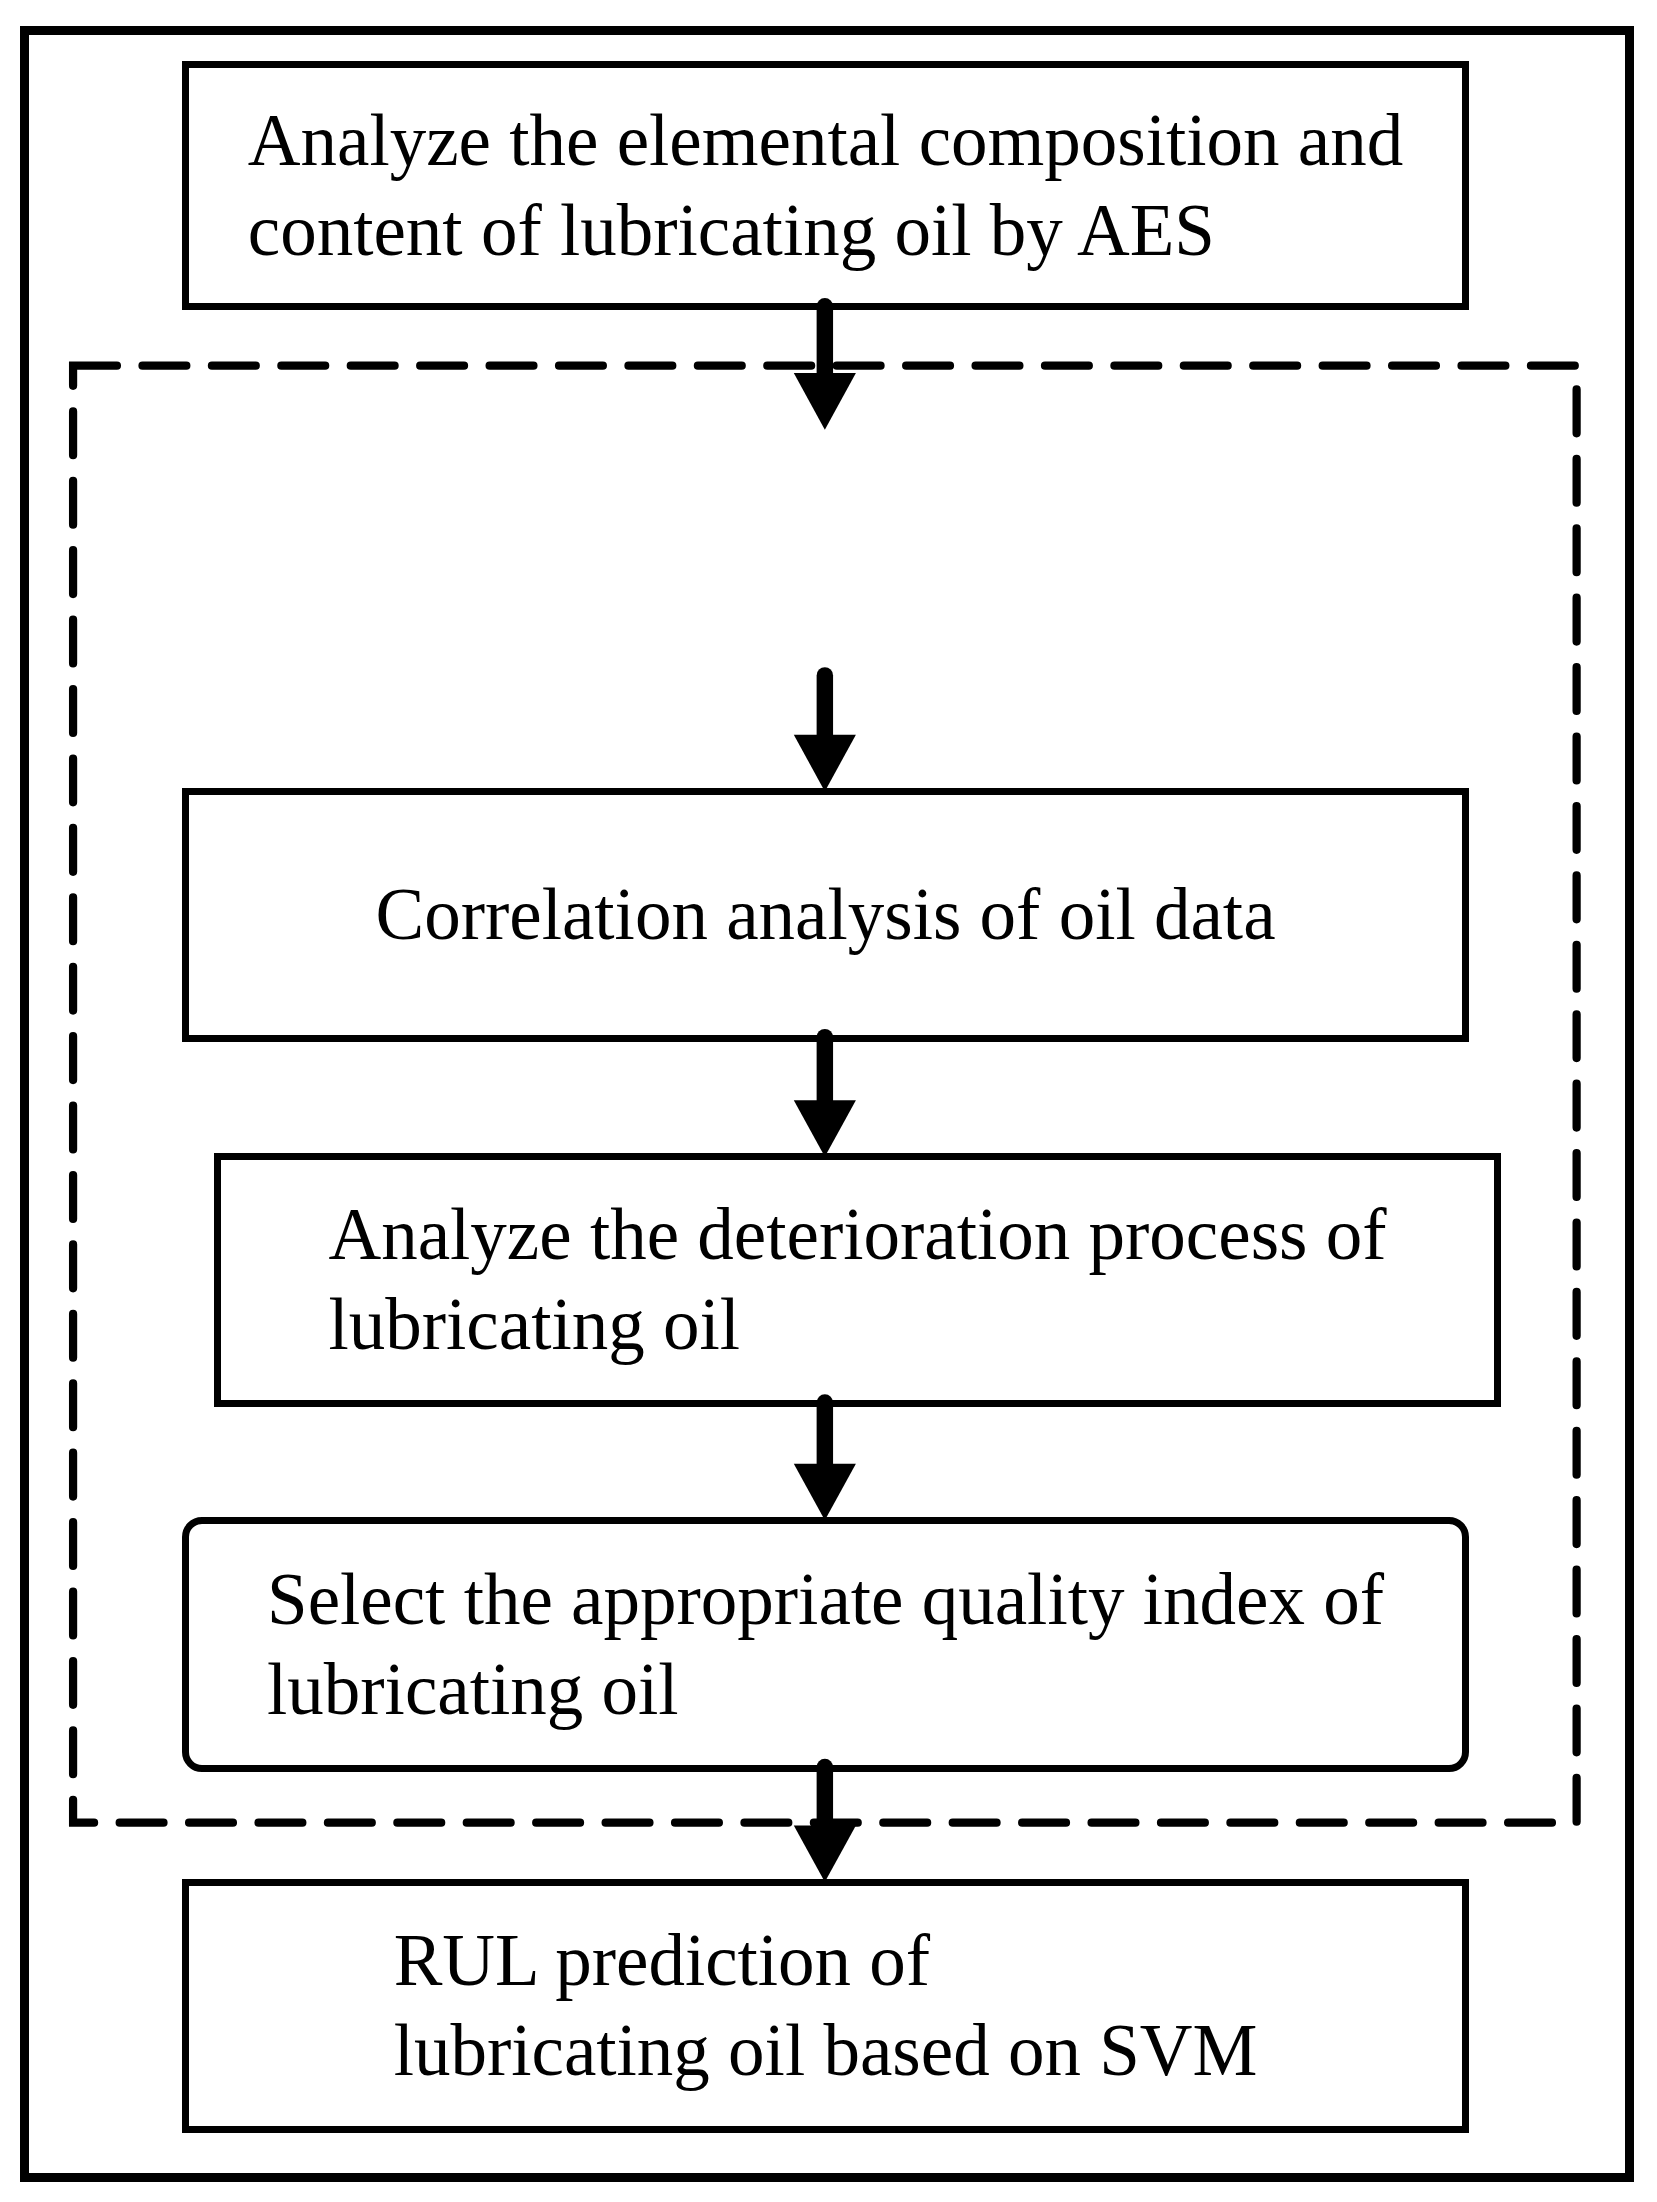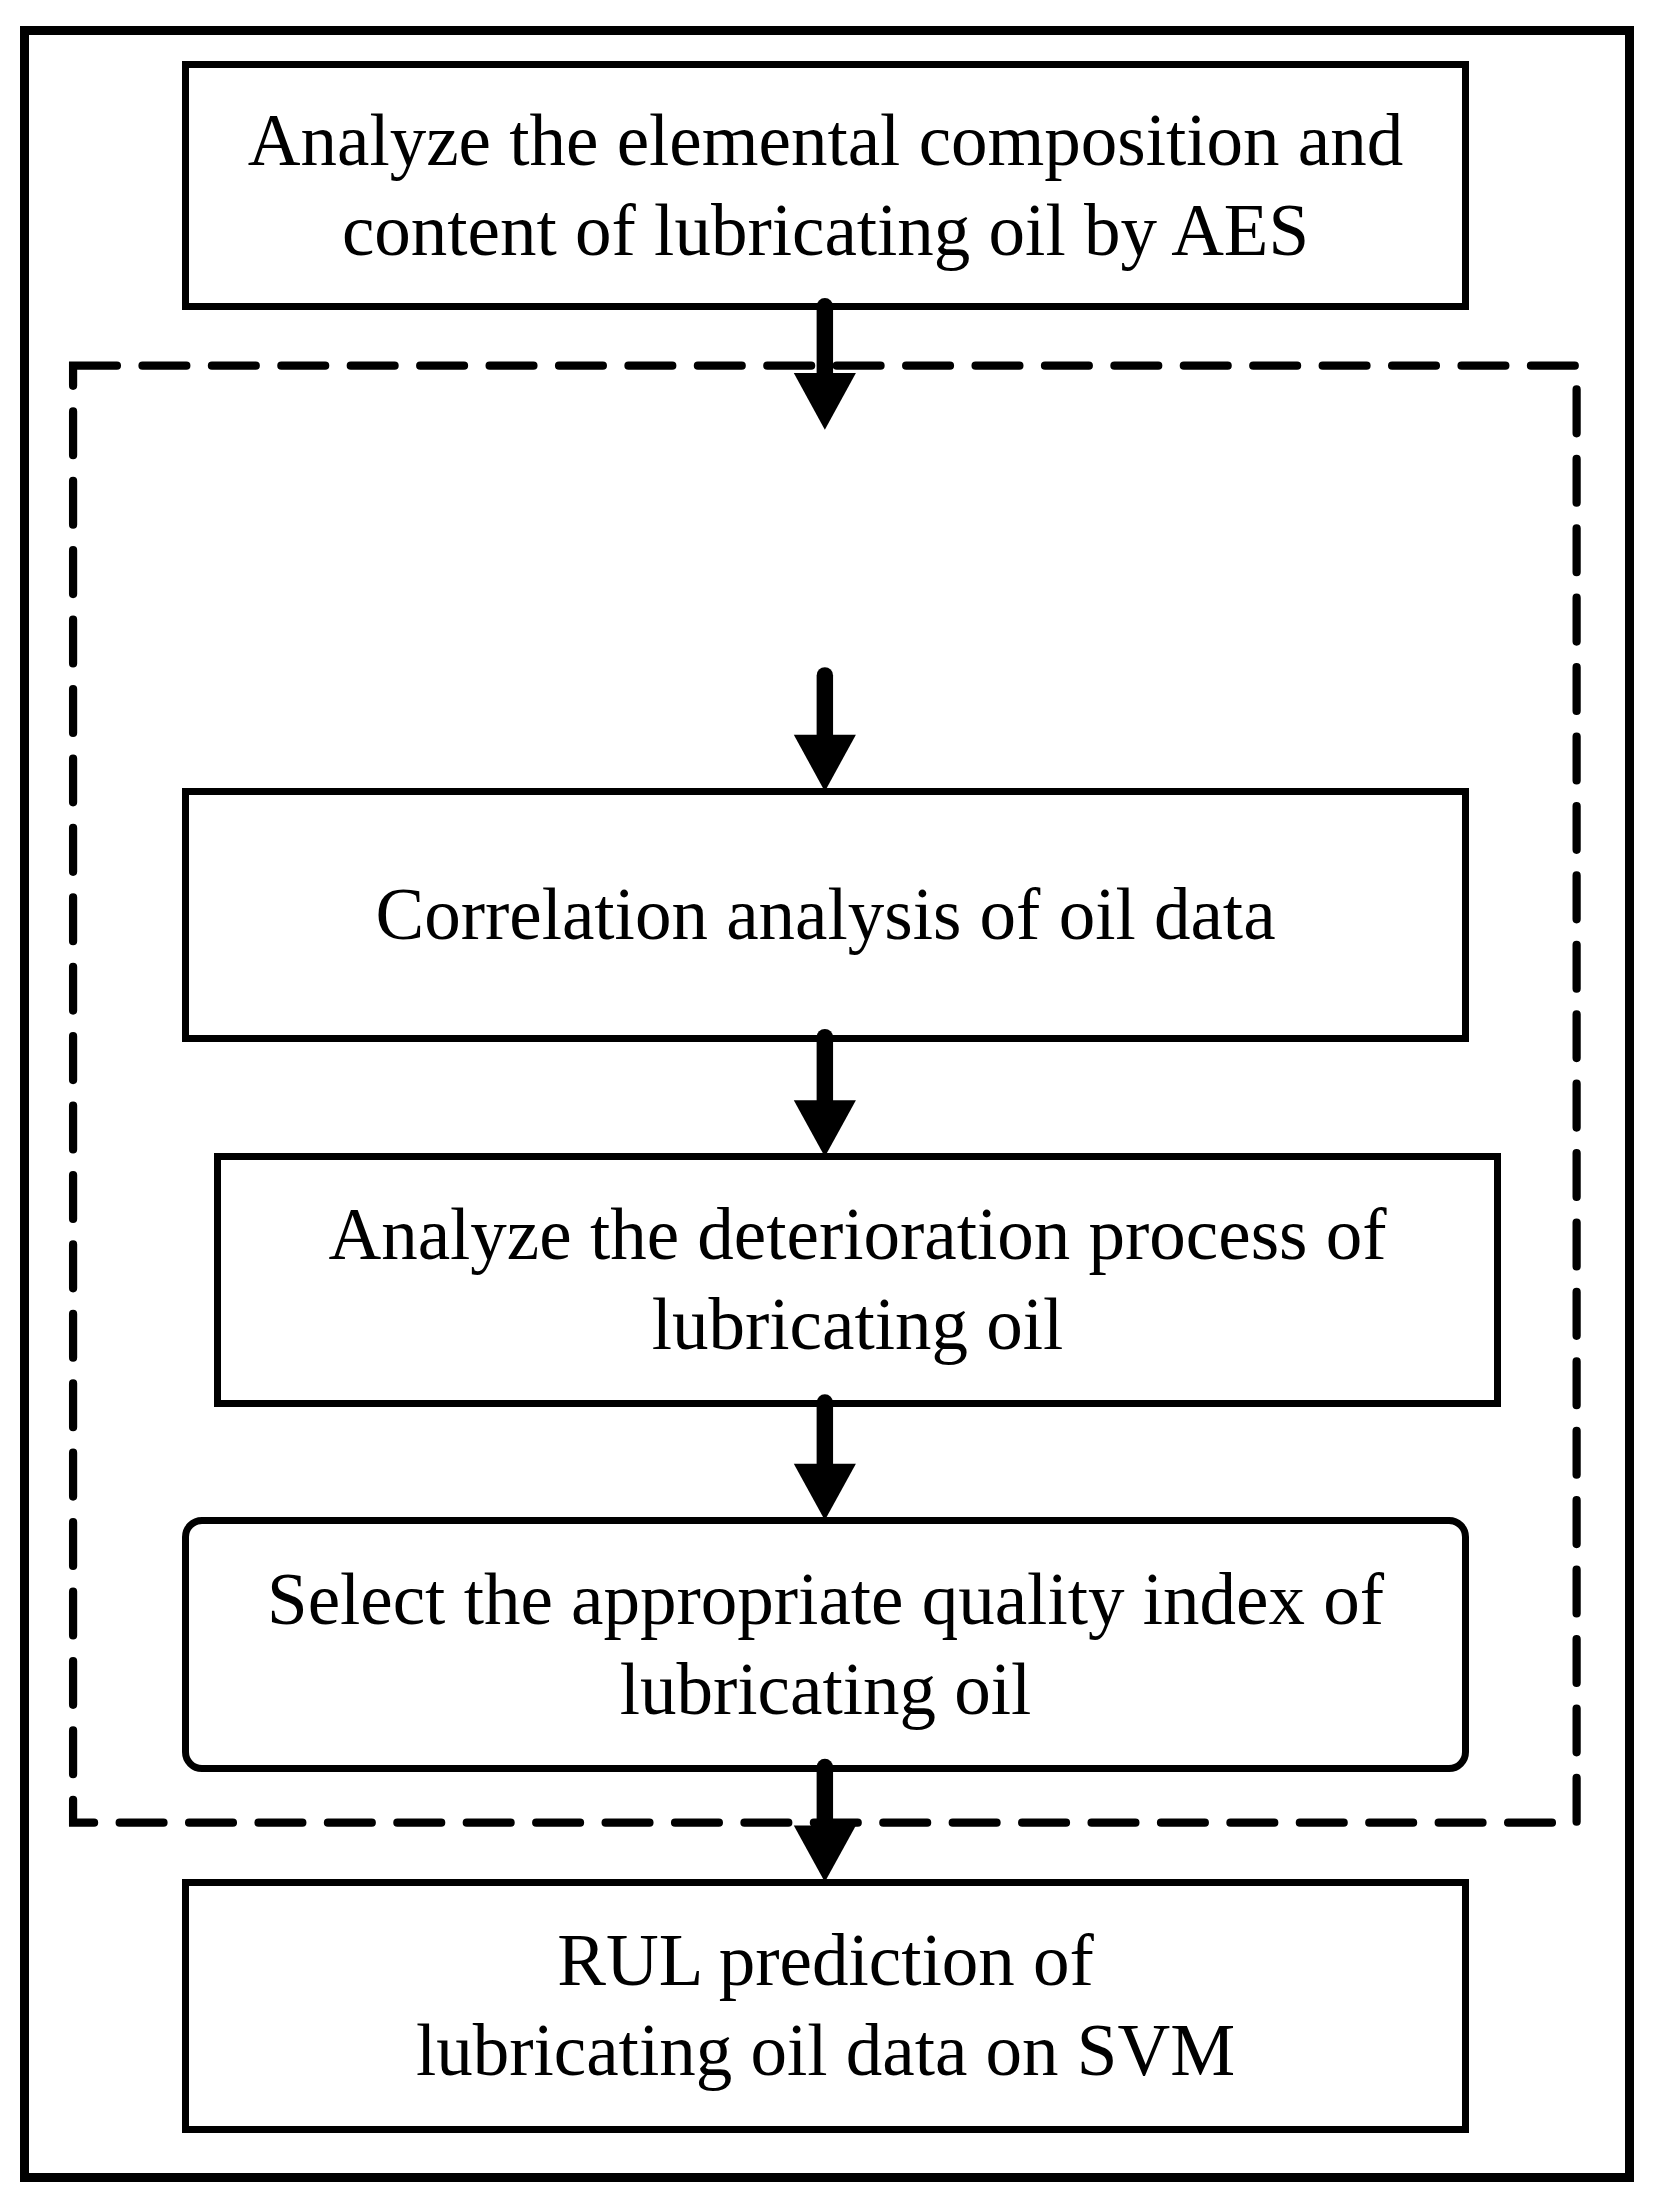--- a/index.html
+++ b/index.html
@@ -29,21 +29,21 @@
   .step-box {
     position: absolute;
     left: 182px;
     width: 1287px;
     border: 7.3px solid #000000;
     box-sizing: border-box;
     background: #ffffff;
     display: flex;
     align-items: center;
     justify-content: center;
-    text-align: center;
+    text-align: left;
     font-size: 73px;
     line-height: 90px;
     white-space: pre-line;
     padding: 0 9.1px;
   }
   #box1 { top: 61px;   height: 249px; }
   #box2 { top: 426px;  height: 254px; }
   #box3 { top: 788px;  height: 254px; }
   #box4 { top: 1153px; height: 254px; margin-left: 32px; }
   #box5 { top: 1517px; height: 255px; border-radius: 20px; }
@@ -83,21 +83,21 @@
 lubricating oil</span>
   </div>
 
   <div id="box5" class="step-box">
     <span>Select the appropriate quality index of
 lubricating oil</span>
   </div>
 
   <div id="box6" class="step-box">
     <span>RUL prediction of
-lubricating oil data on SVM</span>
+lubricating oil based on SVM</span>
   </div>
 
   <svg class="overlay-svg" viewBox="0 0 1814 2411" xmlns="http://www.w3.org/2000/svg">
     <g fill="#000000" stroke="#000000">
       <line x1="903" y1="335" x2="903" y2="414" stroke-width="18" stroke-linecap="round"></line>
       <path d="M 869 408 L 937 408 L 903 470 Z" stroke="none"></path>
     </g>
     <g fill="#000000" stroke="#000000">
       <line x1="903" y1="739" x2="903" y2="810" stroke-width="18" stroke-linecap="round"></line>
       <path d="M 869 804 L 937 804 L 903 866 Z" stroke="none"></path>

